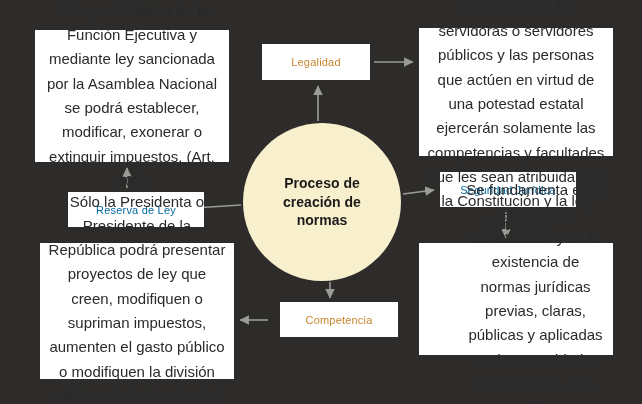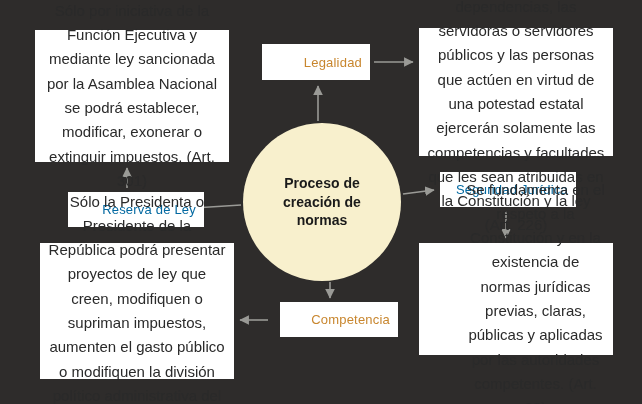--- a/index.html
+++ b/index.html
@@ -50,23 +50,22 @@
     z-index: 2;
   }
   .box .txt {
     display: block;
     width: 100%;
     padding: 6px 8px;
     box-sizing: border-box;
     color: #0369a1;
   }
   .node-label .txt {
-    font-size: 13px;
+    font-size: 11px;
     letter-spacing: 0.2px;
-    text-align: right;
   }
   .label-accent .txt {
     color: #c8862e;
   }
   .desc .txt {
     font-size: 15px;
     line-height: 1.62;
     color: #2a2a2a;
   }
   

